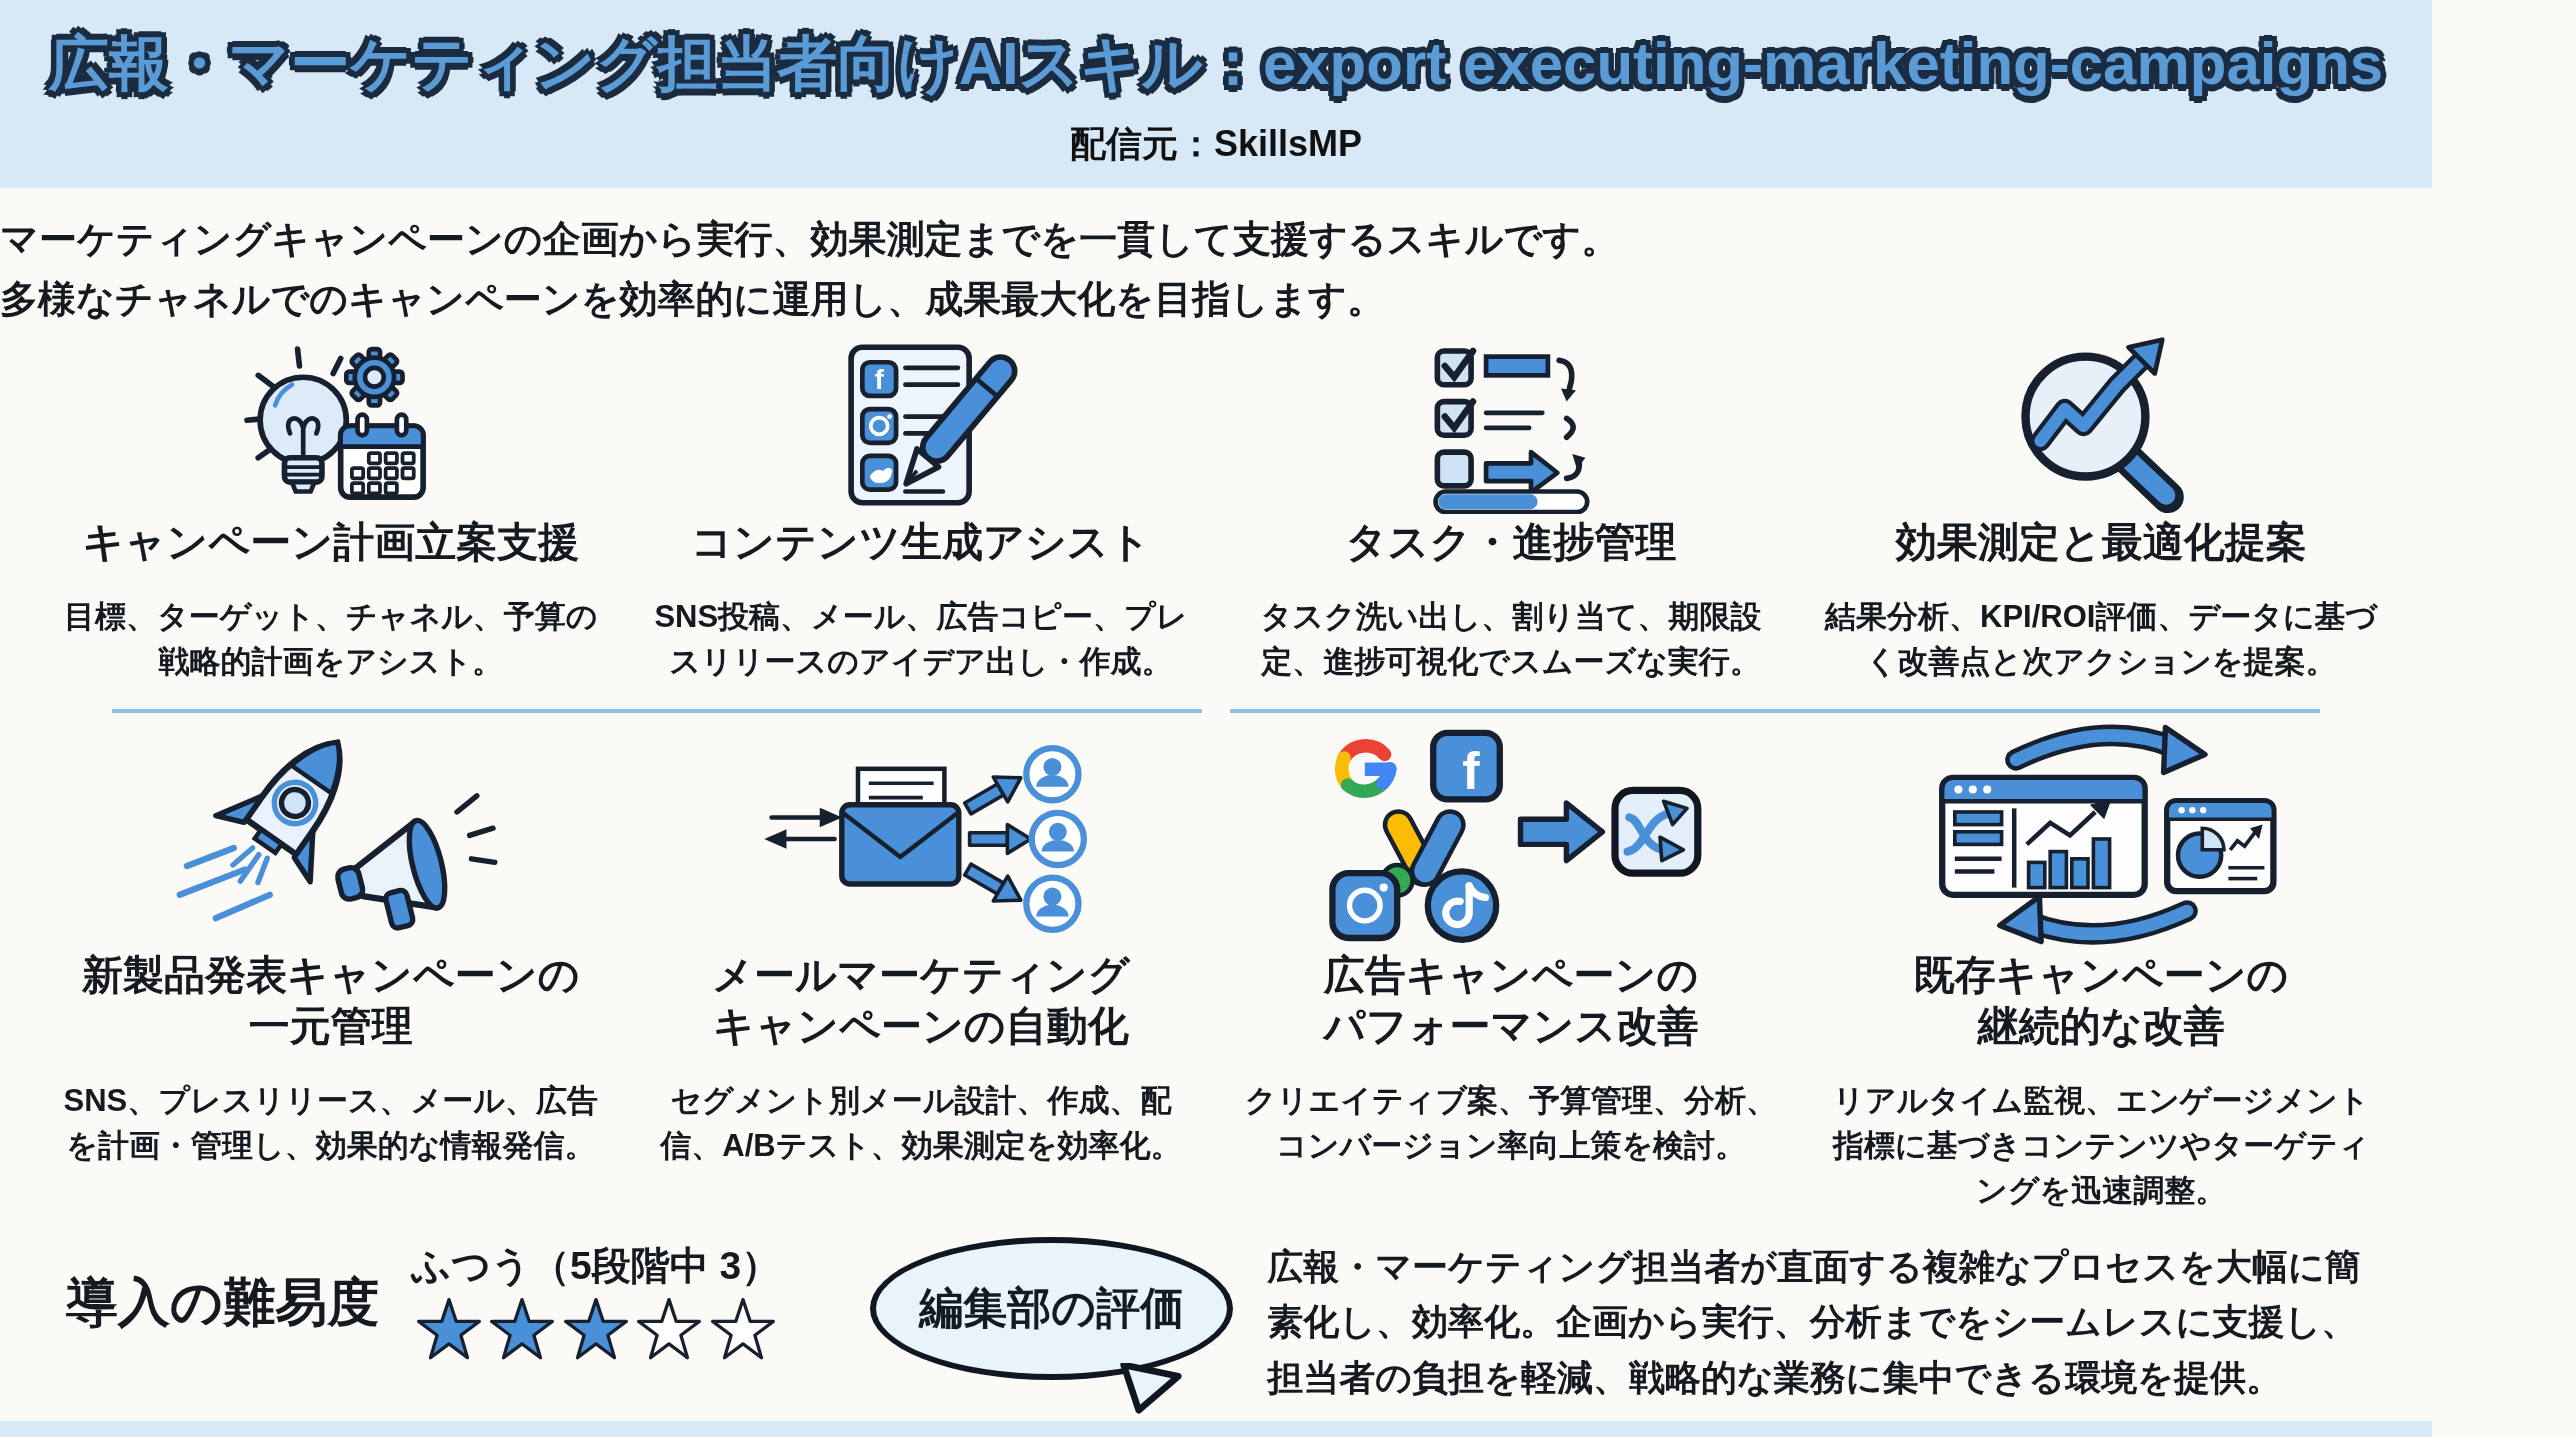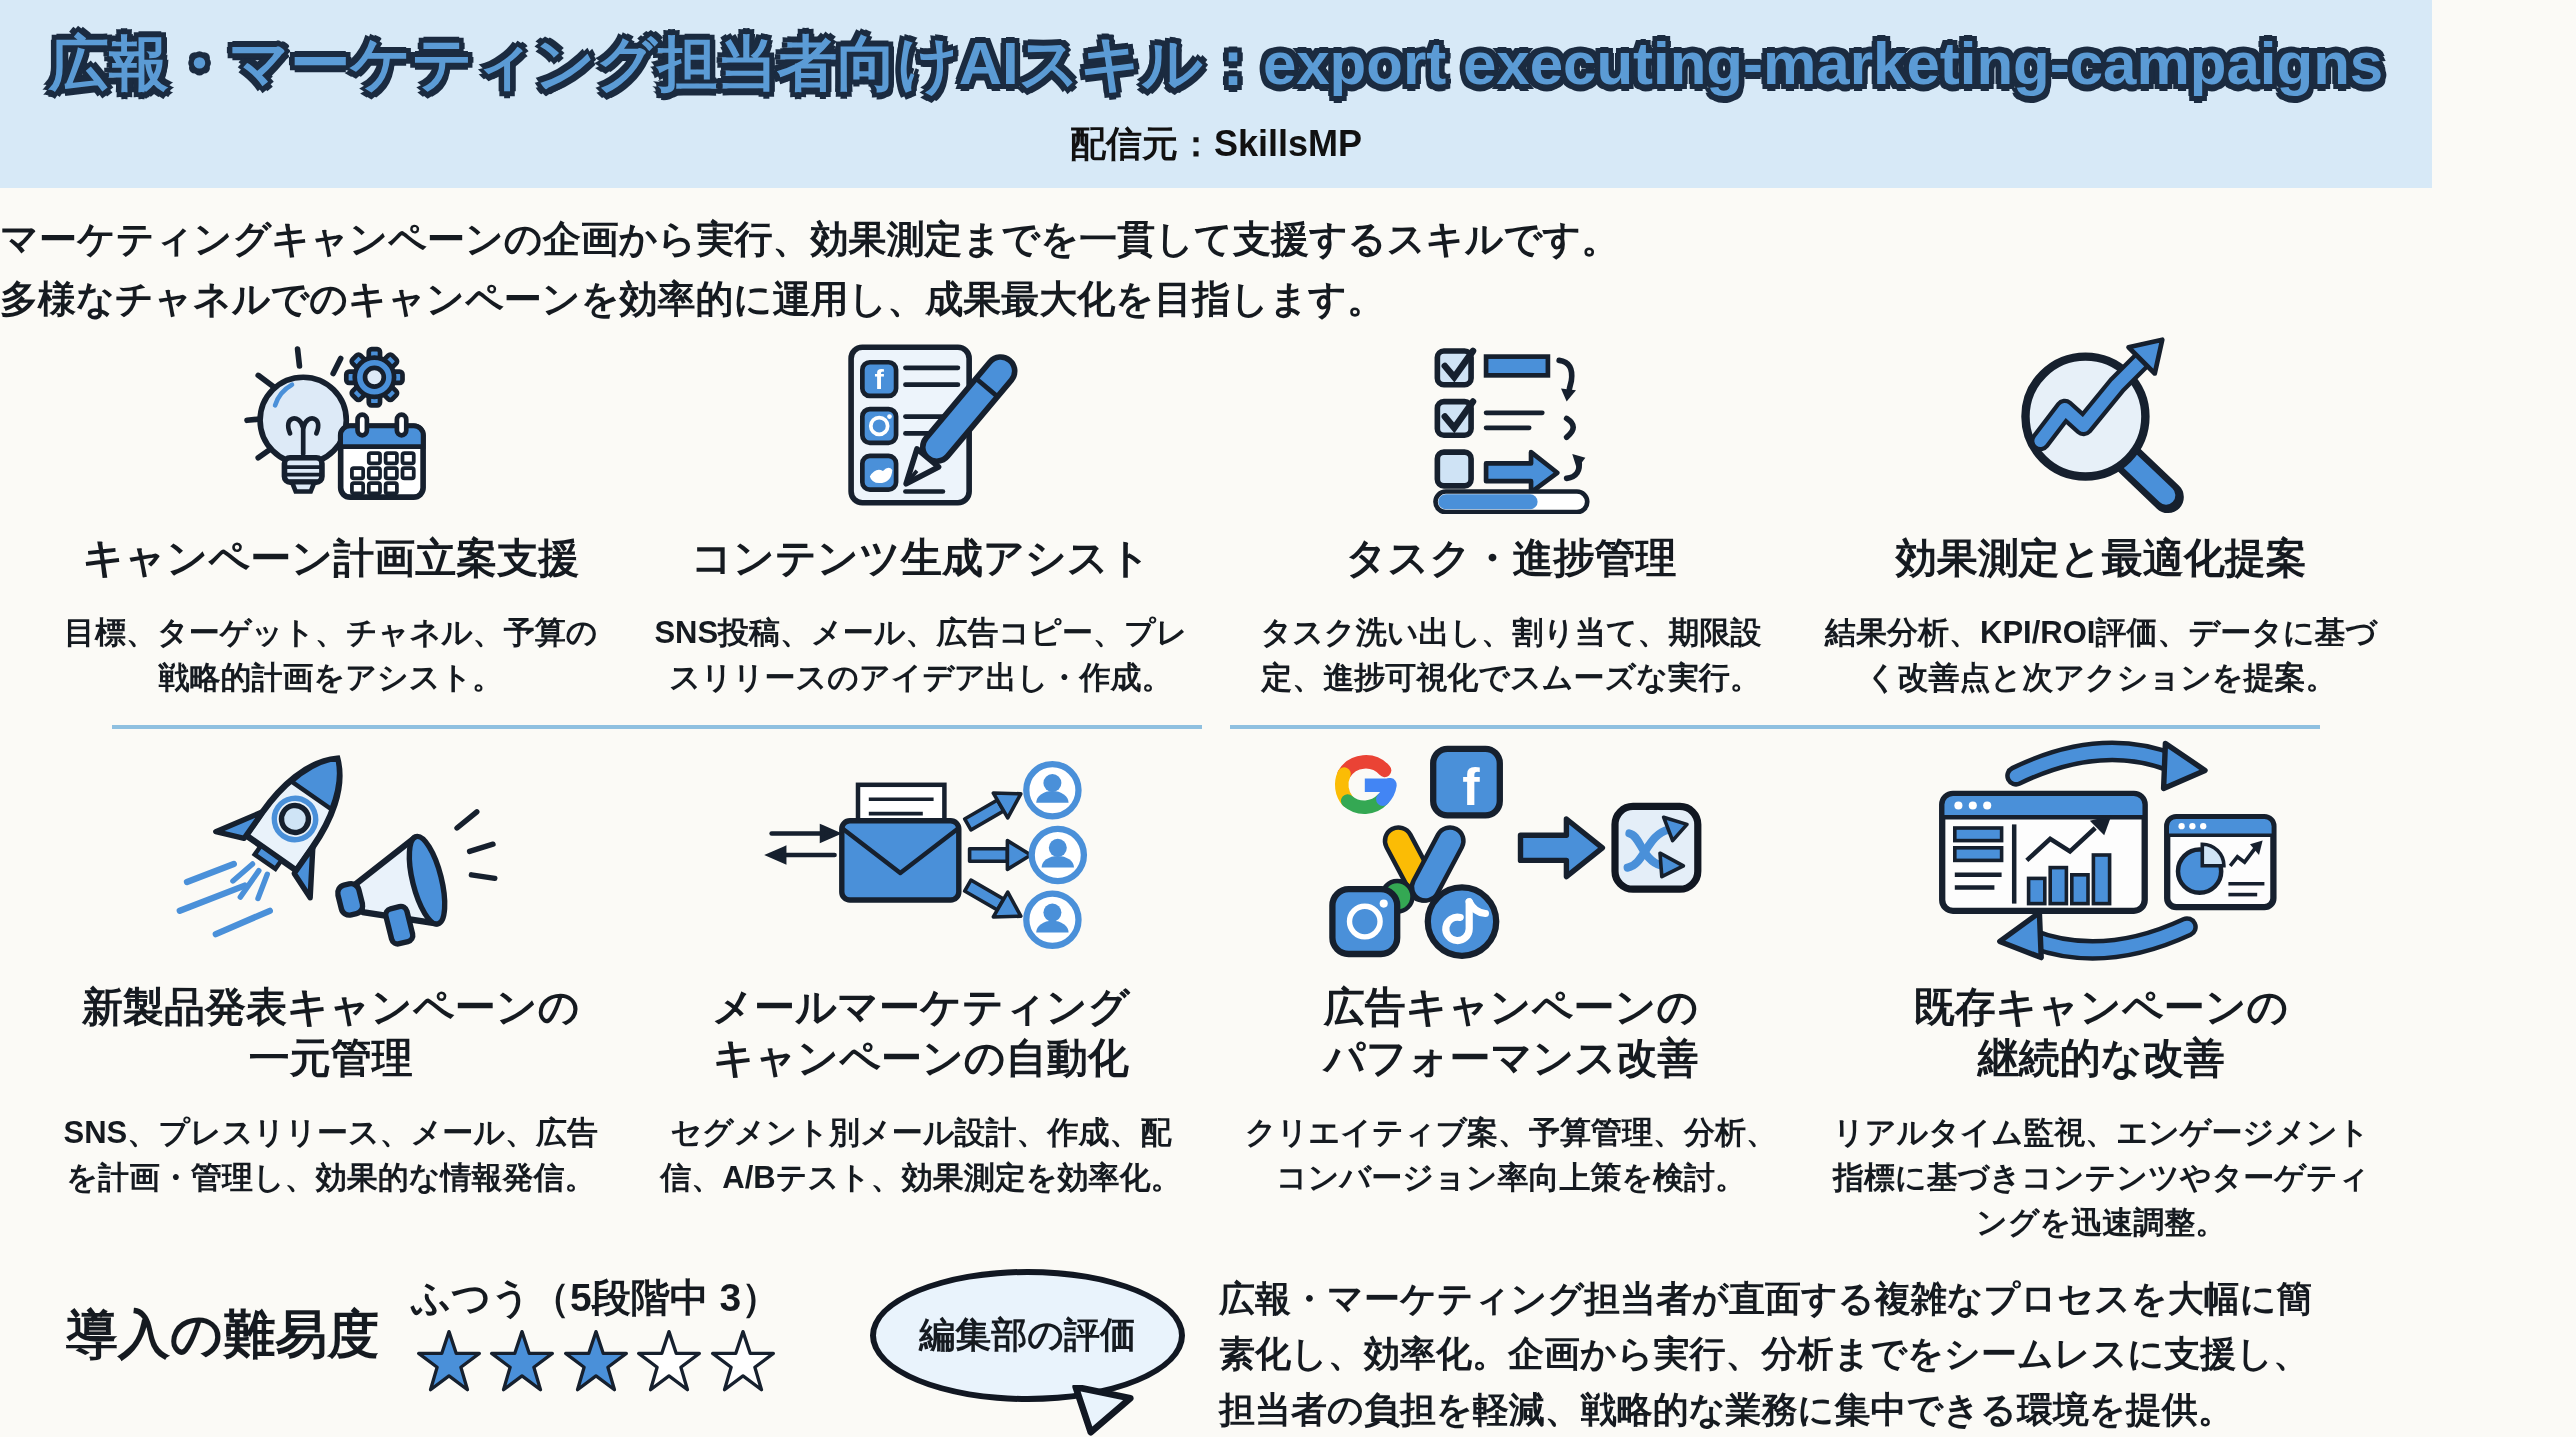--- a/index.html
+++ b/index.html
@@ -24,41 +24,41 @@
 
   
   .intro { text-align:left; font-size:38px; font-weight:700; line-height:1.6; margin-top:20.6px; }
 
   
   .grid4 { display:grid; grid-template-columns:repeat(4,1fr); column-gap:22.5px; padding:5.6px 47px 0; }
   .card { text-align:center; }
   .icon-box { height:178px; display:flex; align-items:center; justify-content:center; }
   .icon-box svg { height:100%; }
   .icon-box-lg { height:225px; }
-  .card-title { font-size:41px; font-weight:800; margin-top:19px; white-space:pre-line; line-height:1.25; }
+  .card-title { font-size:41px; font-weight:800; margin-top:3px; white-space:pre-line; line-height:1.25; }
   .card-desc  { font-size:31px; font-weight:700; line-height:1.45; margin-top:27px; padding:0 7.5px; }
 
   
   .divider { display:flex; align-items:center; gap:28px; padding:0 112px; margin:24px 0 3.7px; }
   .divider .line { flex:1; height:3.7px; background:var(--divider-line,#8fc0e0); }
   .divider-title { font-size:43px; font-weight:800; }
 
   
   .footer-row { display:flex; align-items:flex-start; padding:17px 66px 0; gap:34px; }
   .difficulty { display:flex; gap:32px; }
   .difficulty-label { font-size:52px; font-weight:800; padding-top:37px; white-space:nowrap; }
   .rating { text-align:center;margin-top:8px; }
   .rating-text { font-size:39px; font-weight:800; white-space:nowrap; }
   .stars { display:flex; gap:7.5px; justify-content:center; margin-top:3.7px; }
   .stars svg { width:66px; height:66px; }
 
   .bubble-wrap { position:relative; margin-left:56px; margin-top:5.6px; flex:0 0 auto; }
   .bubble {
     background:var(--bubble-bg,#e9f3fc); border:6.6px solid #111722; border-radius:50%;
-    padding:36px 43px; font-size:36px; font-weight:800; white-space:nowrap;
+    padding:36px 43px; font-size:44px; font-weight:800; white-space:nowrap;
   }
   .bubble-tail { position:absolute; right:49px; bottom:-34px; }
 
   .review { font-size:36px; font-weight:700; line-height:1.55; max-width:1095px; padding-top:7.5px; }
 
   .footer-strip { margin-top:auto; height:17px; background:var(--header-bg,#d7e9f7); }
 </style>
 </head>
 <body>
 

